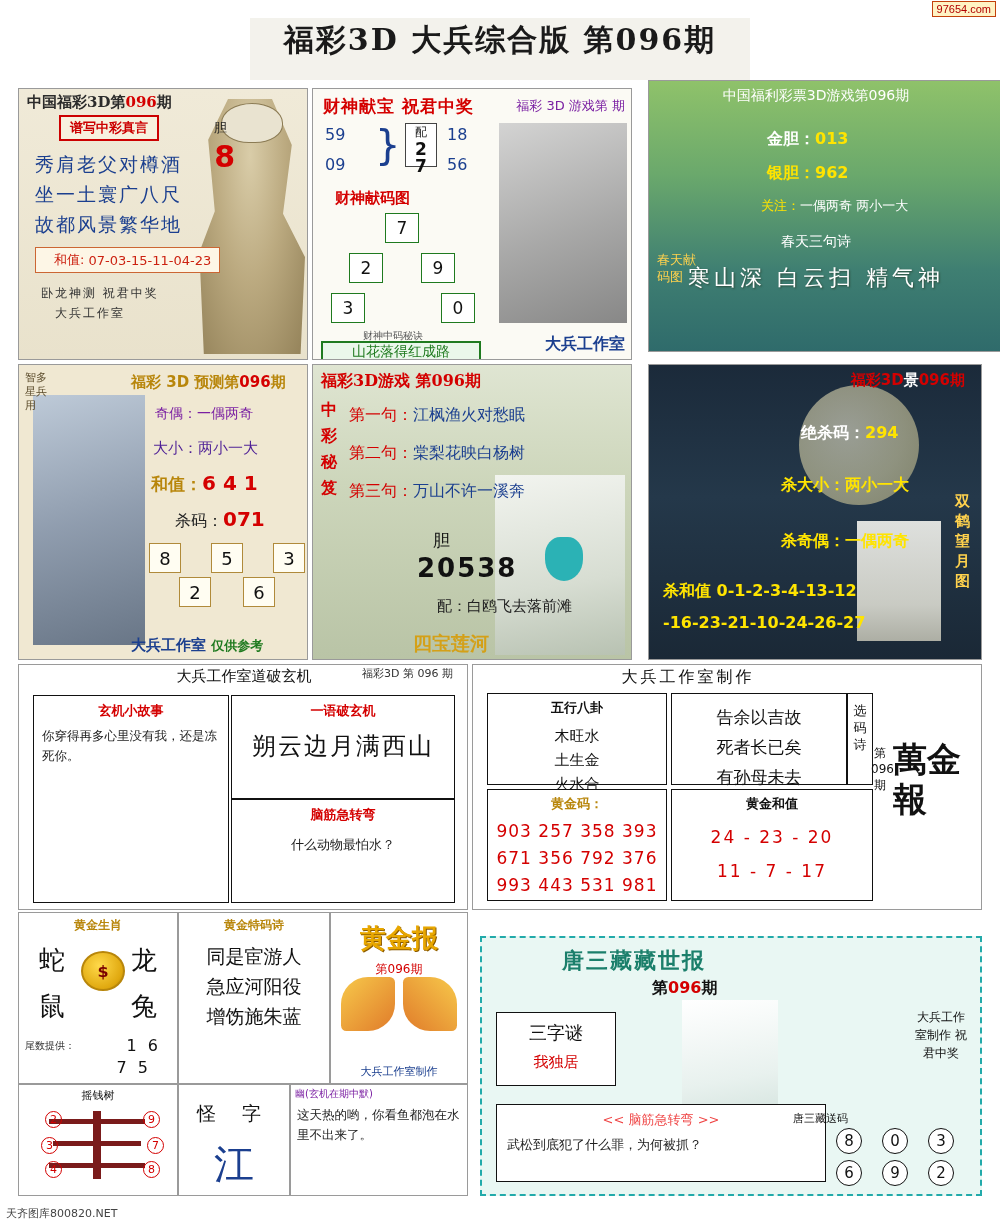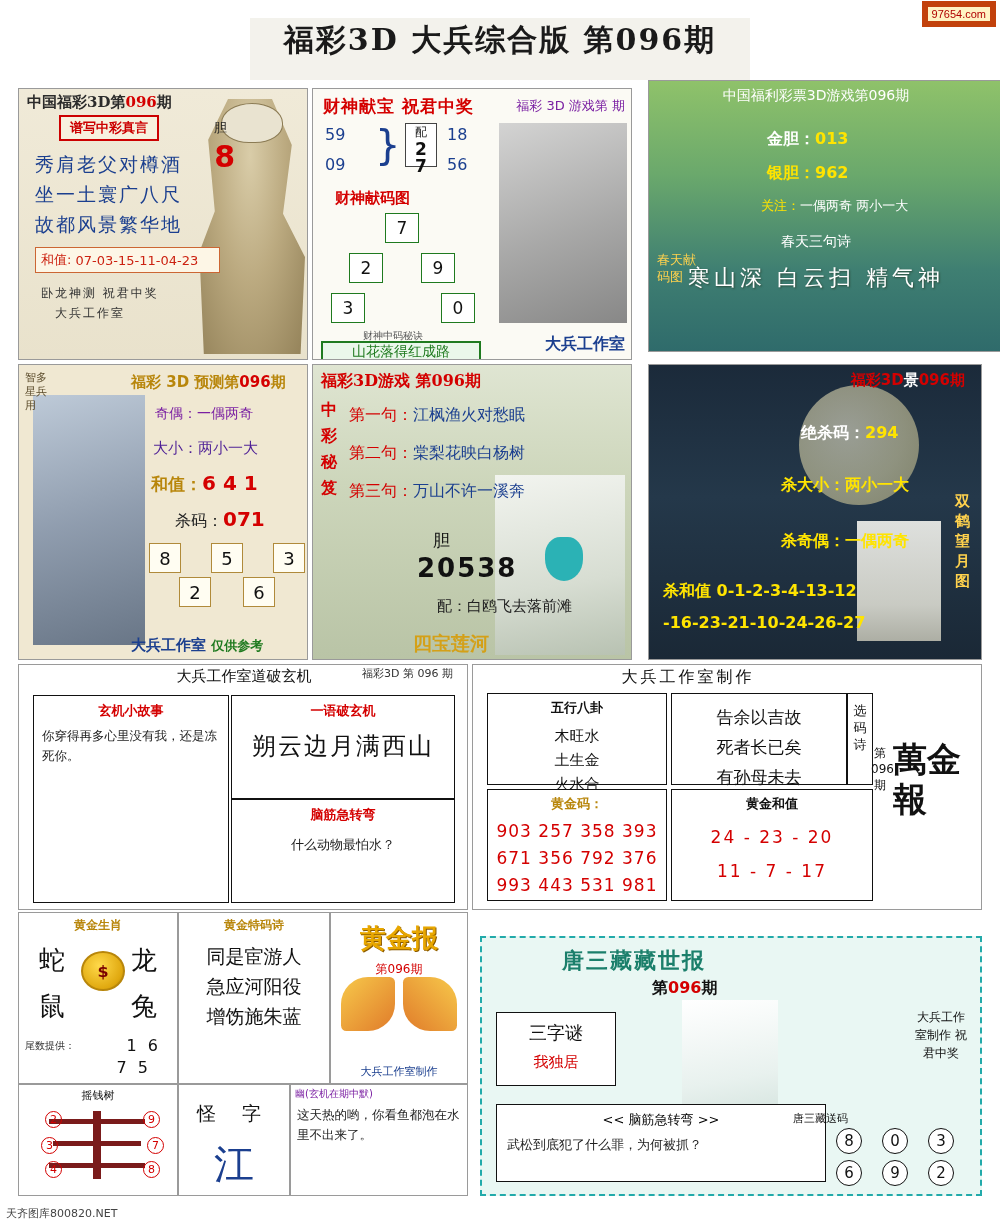--- a/index.html
+++ b/index.html
@@ -18,21 +18,21 @@
     height: 1224px;
     background: #fff;
   }
   
   .topbar {
     position: absolute; left: 0; top: 0; width: 1000px; height: 18px;
     background: #ffffff;
   }
   .wm-right {
     position: absolute; right: 4px; top: 1px;
-    background: #fff3c4; border: 6px solid #c2410c;
+    background: #fff3c4; border: 1px solid #c2410c;
     font-size: 11px; color: #b00000; padding: 0 4px; line-height: 14px;
     font-family: "Liberation Sans", sans-serif;
   }
   .title-band {
     position: absolute; left: 250px; top: 0; width: 500px; height: 80px;
     background: #f3f2ec;
   }
   .maintitle {
     position: absolute; left: 0; top: 0; width: 1000px; height: 80px;
     display: flex; align-items: center; justify-content: center;
@@ -56,21 +56,21 @@
              font-family:"DejaVu Serif",serif;}
   #p1 .hdr .red { color:#d40000; }
   #p1 .seal { position:absolute; left:40px; top:26px; width:100px; height:26px;
               border:2px solid #c00; color:#c00; font-size:13px; display:flex;
               align-items:center; justify-content:center; background:#f7f1de; font-weight:bold;}
   #p1 .poem { position:absolute; left:16px; top:60px; width:180px;
               font-family:"DejaVu Serif",serif; font-size:19px; color:#1b3f8f; line-height:30px;
               letter-spacing:2px;}
   #p1 .sumbox { position:absolute; left:16px; top:158px; width:185px; height:26px;
                 border:1px solid #c63; background:#fdf6e6; color:#c21; font-size:13px;
-                display:flex; align-items:center; padding-left:5px;}
+                display:flex; align-items:center; padding-left:18px;}
   #p1 .sub1 { position:absolute; left:22px; top:196px; font-size:12px; color:#333; letter-spacing:2px;}
   #p1 .sub2 { position:absolute; left:36px; top:216px; font-size:12px; color:#333; letter-spacing:2px;}
   #p1 .danlabel { position:absolute; right:80px; top:30px; font-size:13px; color:#222;}
   #p1 .danval { position:absolute; right:72px; top:50px; font-size:30px; color:#d40000; font-weight:bold;}
   #p1 .fig {
     position:absolute; right:2px; top:10px; width:110px; height:255px;
     background: radial-gradient(ellipse at 50% 22%, #d8cba6 0%, #b9a77c 45%, #8e7c52 100%);
     clip-path: polygon(30% 0,70% 0,88% 18%,80% 45%,100% 62%,96% 100%,8% 100%,4% 60%,18% 44%,12% 16%);
     opacity:.95;
   }
@@ -272,21 +272,21 @@
   #p15 .hd { position:absolute; left:80px; top:8px; font-size:22px; color:#1b7f6b; font-weight:bold;
              font-family:"DejaVu Serif",serif; letter-spacing:2px;}
   #p15 .issue { position:absolute; left:170px; top:40px; font-size:16px; color:#111; font-weight:bold;}
   #p15 .issue .r { color:#d40000; }
   #p15 .riddlebox { position:absolute; left:14px; top:74px; width:120px; height:74px; border:1px solid #111;
                     background:#fff;}
   #p15 .riddlebox .t { position:absolute; left:0; top:8px; width:100%; text-align:center; font-size:18px; color:#111;}
   #p15 .riddlebox .a { position:absolute; left:0; top:40px; width:100%; text-align:center; font-size:15px; color:#d40000;}
   #p15 .brain { position:absolute; left:14px; top:166px; width:330px; height:78px; border:1px solid #111;
                 background:#fff;}
-  #p15 .brain .t { position:absolute; left:0; top:6px; width:100%; text-align:center; font-size:13px; color:#000000;}
+  #p15 .brain .t { position:absolute; left:0; top:6px; width:100%; text-align:center; font-size:13px; color:#ef4444;}
   #p15 .brain .q { position:absolute; left:10px; top:30px; right:10px; font-size:13px; color:#222; line-height:20px;}
   #p15 .right { position:absolute; right:10px; top:70px; width:58px; font-size:12px; color:#111;
                 line-height:18px; text-align:center;}
   #p15 .songlbl { position:absolute; right:132px; bottom:68px; font-size:11px; color:#111;}
   #p15 .circ { position:absolute; width:26px; height:26px; border-radius:50%; border:1px solid #111;
                background:#fff; display:flex; align-items:center; justify-content:center; font-size:15px; color:#111;}
   #p15 .monk { position:absolute; left:200px; top:62px; width:96px; height:130px;
                background:linear-gradient(170deg,#ffffff 0%, #e8f1ee 60%, #cfe0da 100%);
                clip-path: polygon(46% 0,60% 6,66% 20%,56% 30%,90% 52%,84% 100%,16% 100%,10% 54%,36% 30%,30% 16%);
                border:0;}

